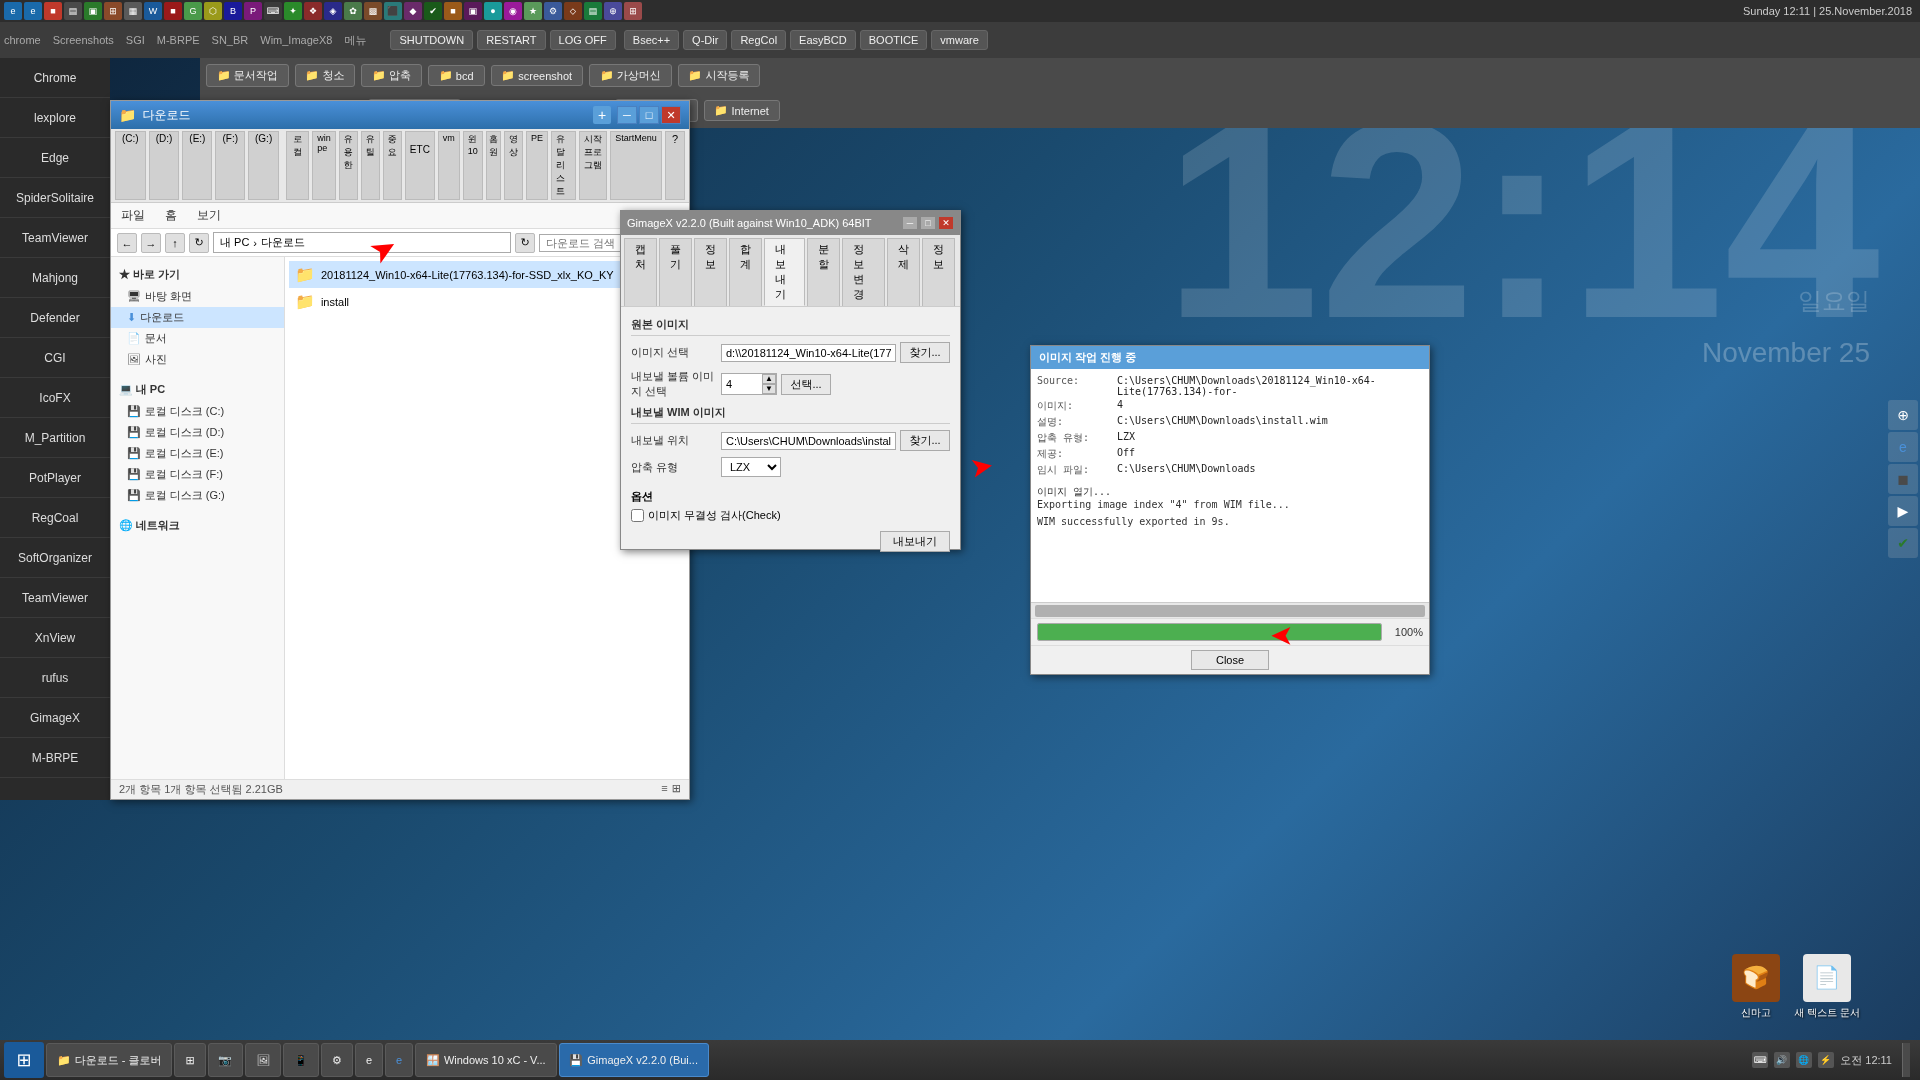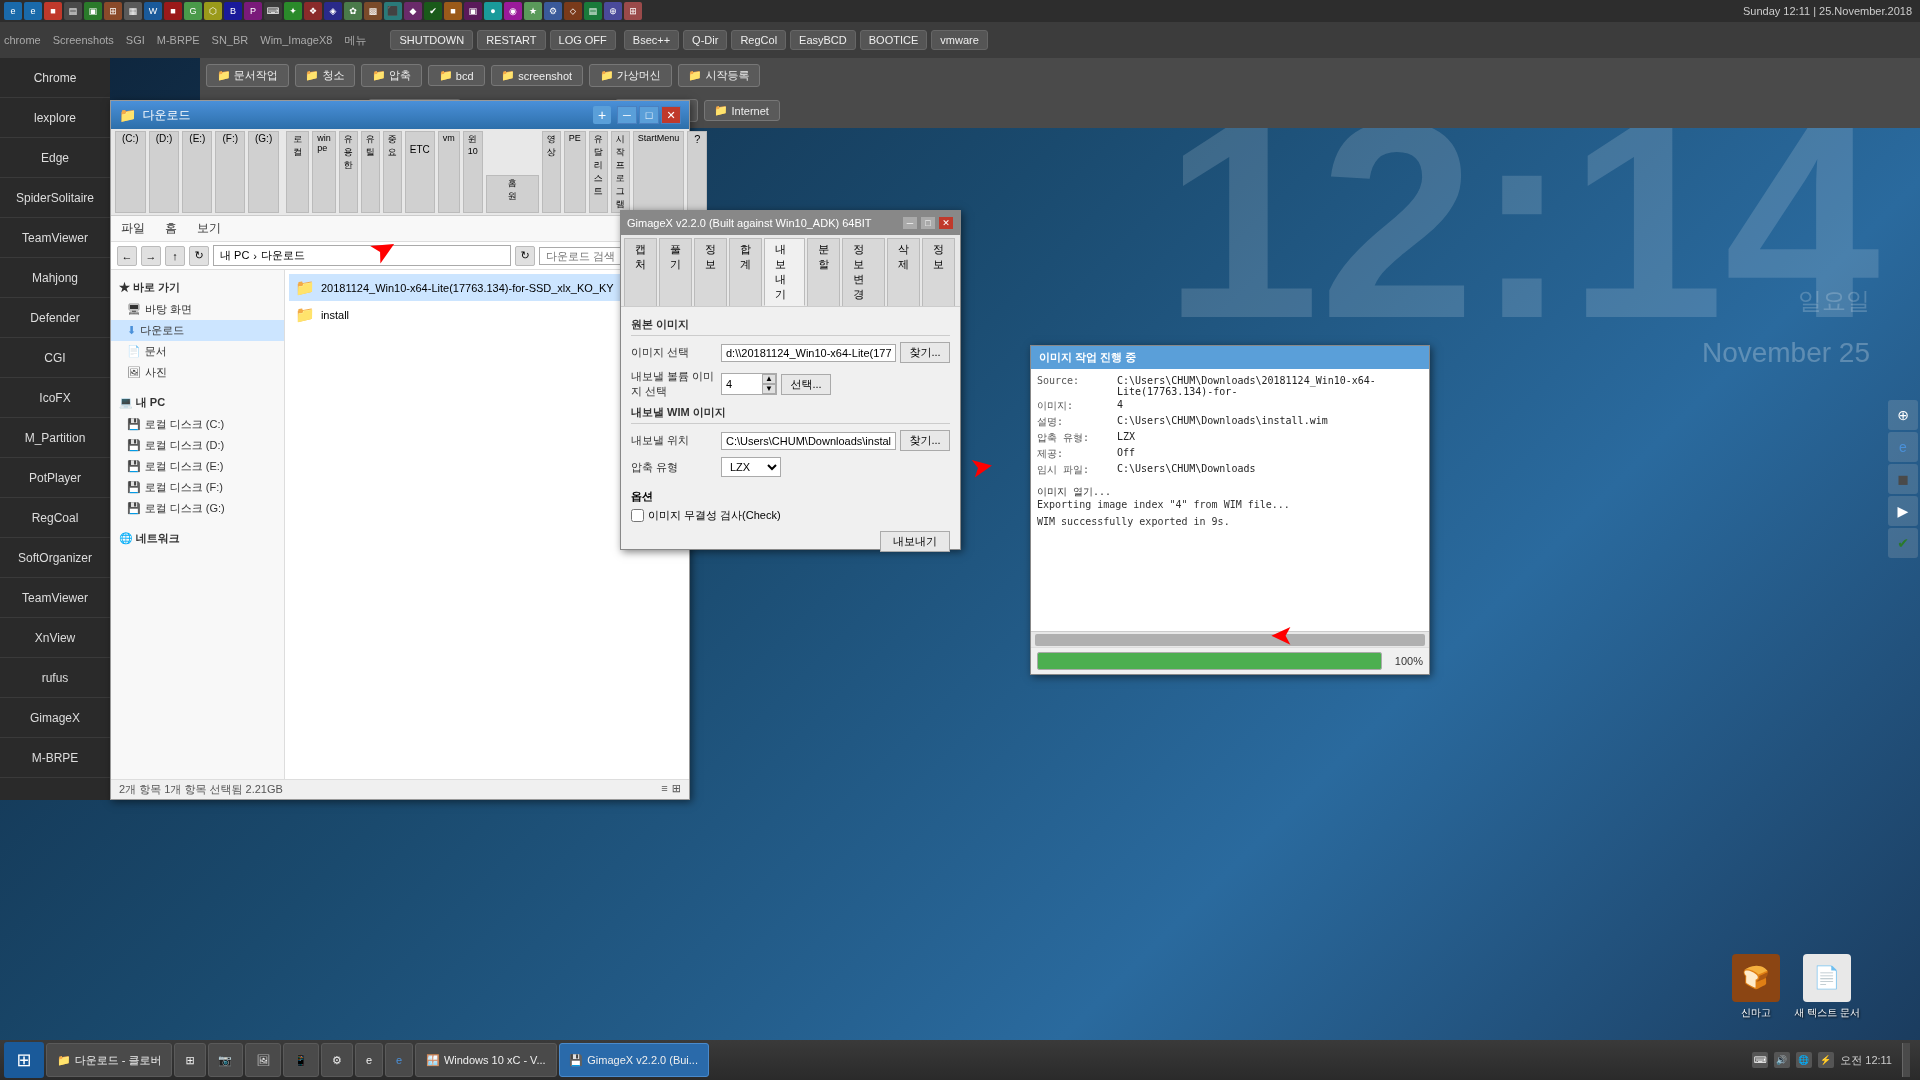--- a/index.html
+++ b/index.html
@@ -741,21 +741,21 @@
     <span style="padding:1px 6px;background:#d0d0d0;border:1px solid #bbb;cursor:pointer;">(F:)</span>
     <span style="padding:1px 6px;background:#d0d0d0;border:1px solid #bbb;cursor:pointer;">(G:)</span>
     <span style="margin-left:4px;padding:1px 6px;background:#d0d0d0;border:1px solid #bbb;cursor:pointer;font-size:9px;">로컬</span>
     <span style="padding:1px 4px;background:#d0d0d0;border:1px solid #bbb;cursor:pointer;font-size:9px;">win pe</span>
     <span style="padding:1px 4px;background:#d0d0d0;border:1px solid #bbb;cursor:pointer;font-size:9px;">유용한</span>
     <span style="padding:1px 4px;background:#d0d0d0;border:1px solid #bbb;cursor:pointer;font-size:9px;">유틸</span>
     <span style="padding:1px 4px;background:#d0d0d0;border:1px solid #bbb;cursor:pointer;font-size:9px;">중요</span>
     <span style="padding:12px 4px;background:#d0d0d0;border:1px solid #bbb;cursor:pointer;font-size:10px;">ETC</span>
     <span style="padding:1px 4px;background:#d0d0d0;border:1px solid #bbb;cursor:pointer;font-size:9px;">vm</span>
     <span style="padding:1px 4px;background:#d0d0d0;border:1px solid #bbb;cursor:pointer;font-size:9px;">윈10</span>
-    <span style="padding:1px 21px;background:#d0d0d0;border:1px solid #bbb;cursor:pointer;font-size:9px;margin-top:44px;">홈원</span>
+    <span style="padding:1px 2px;background:#d0d0d0;border:1px solid #bbb;cursor:pointer;font-size:9px;">홈원</span>
     <span style="padding:1px 4px;background:#d0d0d0;border:1px solid #bbb;cursor:pointer;font-size:9px;">영상</span>
     <span style="padding:1px 4px;background:#d0d0d0;border:1px solid #bbb;cursor:pointer;font-size:9px;">PE</span>
     <span style="padding:1px 4px;background:#d0d0d0;border:1px solid #bbb;cursor:pointer;font-size:9px;">유달리스트</span>
     <span style="padding:1px 4px;background:#d0d0d0;border:1px solid #bbb;cursor:pointer;font-size:9px;">시작프로그램</span>
     <span style="padding:1px 4px;background:#d0d0d0;border:1px solid #bbb;cursor:pointer;font-size:9px;">StartMenu</span>
     <span style="margin-left:auto;padding:1px 6px;background:#d0d0d0;border:1px solid #bbb;cursor:pointer;font-size:11px;">?</span>
   </div>
 
   <div class="window-menu">
     <span class="menu-item">파일</span>
@@ -959,20 +959,23 @@
     <div class="progress-scrollbar-thumb"></div>
   </div>
 
   <div class="progress-bar-area">
     <div class="progress-bar-outer">
       <div class="progress-bar-inner" style="width:100%;"></div>
     </div>
     <span class="progress-pct">100%</span>
   </div>
 
+  <div class="progress-footer">
+    <button class="close-btn">Close</button>
+  </div>
 </div>
 
 <div style="position:absolute;top:620px;left:1270px;color:red;font-size:28px;z-index:999;pointer-events:none;transform:rotate(180deg);">➤</div>
 
 <div style="position:absolute;right:0;top:400px;width:32px;display:flex;flex-direction:column;gap:2px;z-index:500;">
   <div style="width:30px;height:30px;background:rgba(200,200,200,0.2);border-radius:3px;display:flex;align-items:center;justify-content:center;font-size:14px;cursor:pointer;color:white;">⊕</div>
   <div style="width:30px;height:30px;background:rgba(200,200,200,0.2);border-radius:3px;display:flex;align-items:center;justify-content:center;font-size:14px;cursor:pointer;color:#4a90d9;">e</div>
   <div style="width:30px;height:30px;background:rgba(200,200,200,0.2);border-radius:3px;display:flex;align-items:center;justify-content:center;font-size:14px;cursor:pointer;color:#4a4a4a;">◼</div>
   <div style="width:30px;height:30px;background:rgba(200,200,200,0.2);border-radius:3px;display:flex;align-items:center;justify-content:center;font-size:14px;cursor:pointer;color:white;">▶</div>
   <div style="width:30px;height:30px;background:rgba(200,200,200,0.2);border-radius:3px;display:flex;align-items:center;justify-content:center;font-size:14px;cursor:pointer;color:#2a7a2a;">✔</div>

